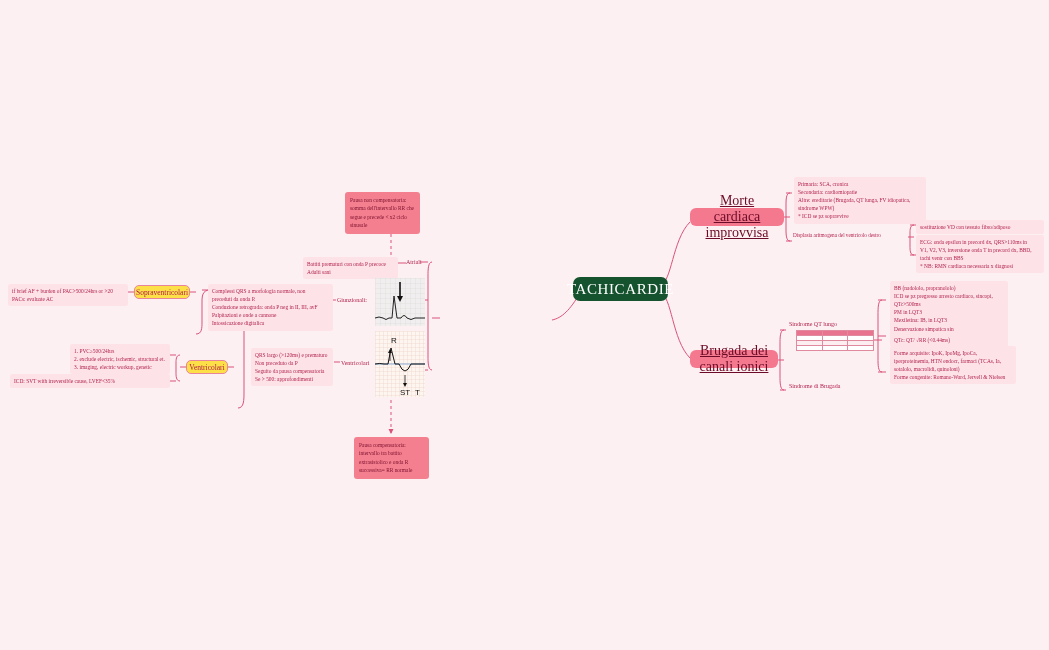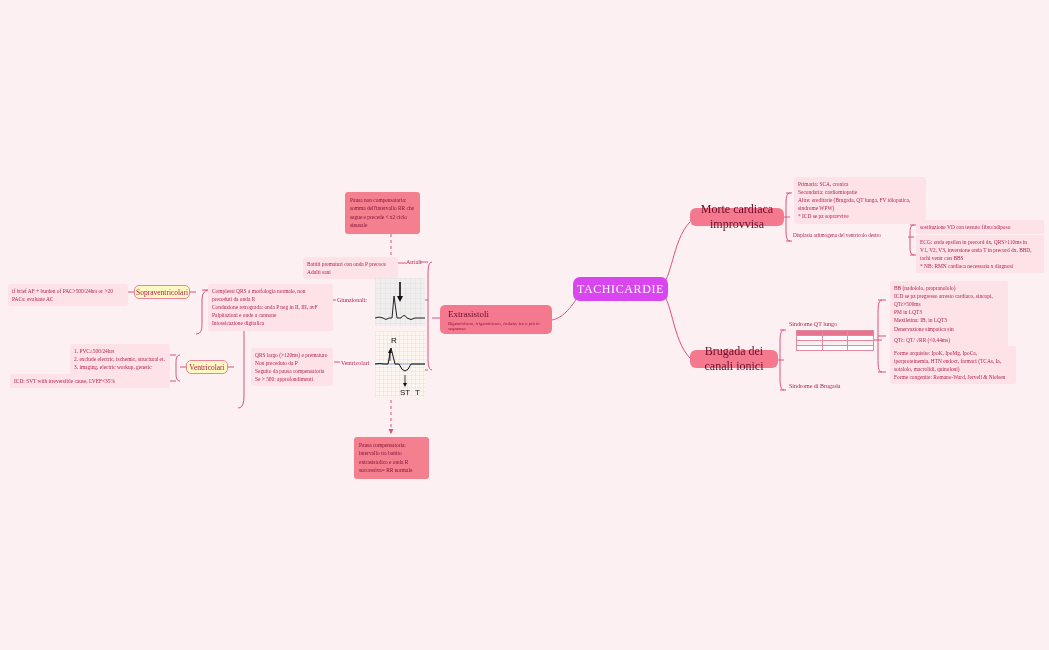--- a/index.html
+++ b/index.html
@@ -10,41 +10,42 @@
     overflow:hidden;
     position:relative;
   }
   #canvas{position:absolute;left:0;top:0;width:1049px;height:650px;}
   svg.wires{position:absolute;left:0;top:0;width:1049px;height:650px;pointer-events:none;}
 
   .node{position:absolute;box-sizing:border-box;}
 
   
   .central{
-    background:#d946ef;color:#ffffff;
+    background:#14532d;color:#ffffff;
     border-radius:7px;
-    font-size:12px;
+    font-size:15px;
     letter-spacing:.6px;
     display:flex;align-items:center;justify-content:center;
     font-family:"Liberation Serif", serif;
   }
 
   
   .major{
     background:#f4798f;color:#6b0b27;
     border-radius:6px;
-    font-size:12px;
+    font-size:14px;
     display:flex;align-items:center;justify-content:center;
     text-align:center;
     padding:3px 6px;
+    text-decoration:underline;
   }
 
   
   .outlined{
-    background:#fef9c3;color:#b0184a;
+    background:#fde047;color:#b0184a;
     border:1px solid #e8859b;
     border-radius:5px;
     font-size:7.5px;
     display:flex;align-items:center;justify-content:center;
     text-align:center;
     padding:2px 5px;
   }
 
   
   .block{
@@ -229,24 +230,20 @@
     <span class="ln">QTc: QT/ √RR (&lt;0.44ms)</span>
   </div>
 
   <div class="node block" style="left:890px;top:346px;width:126px;">
     <span class="ln">Forme acquisite: IpoK, IpoMg, IpoCa,</span>
     <span class="ln">iperproteinemia, HTN endocr, farmaci (TCAs, Ia,</span>
     <span class="ln">sotalolo, macrolidi, quinoloni)</span>
     <span class="ln">Forme congenite: Romano-Ward, Jervell &amp; Nielsen</span>
   </div>
 
-  <div class="node extra" style="left:440px;top:305px;width:112px;height:29px;">
-    <span class="ttl">Extrasistoli</span>
-    <span class="sub">Bigeminismo, trigeminismo, isolate; tre o più in sequenza</span>
-  </div>
 
   <div class="node callout" style="left:345px;top:192px;width:75px;">
     <span class="ln">Pausa non compensatoria:</span>
     <span class="ln">somma dell'intervallo RR che</span>
     <span class="ln">segue e precede &lt; x2 ciclo</span>
     <span class="ln">sinusale</span>
   </div>
 
   <div class="node callout" style="left:354px;top:437px;width:75px;">
     <span class="ln">Pausa compensatoria:</span>

